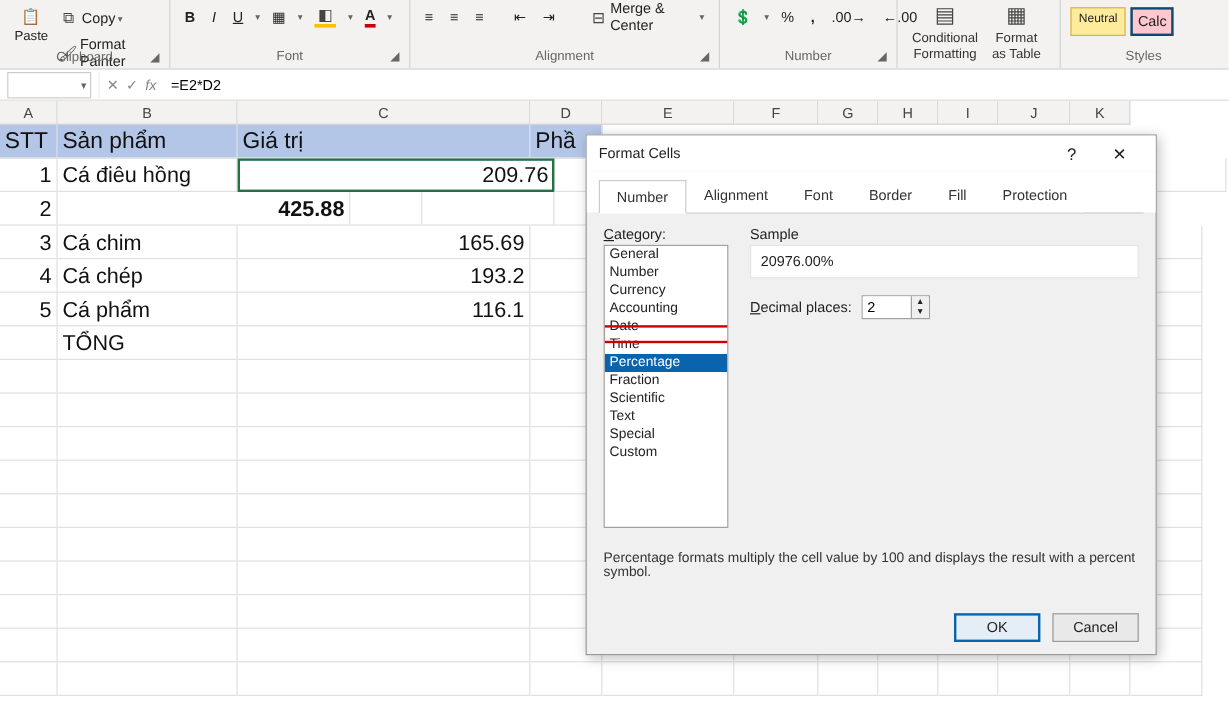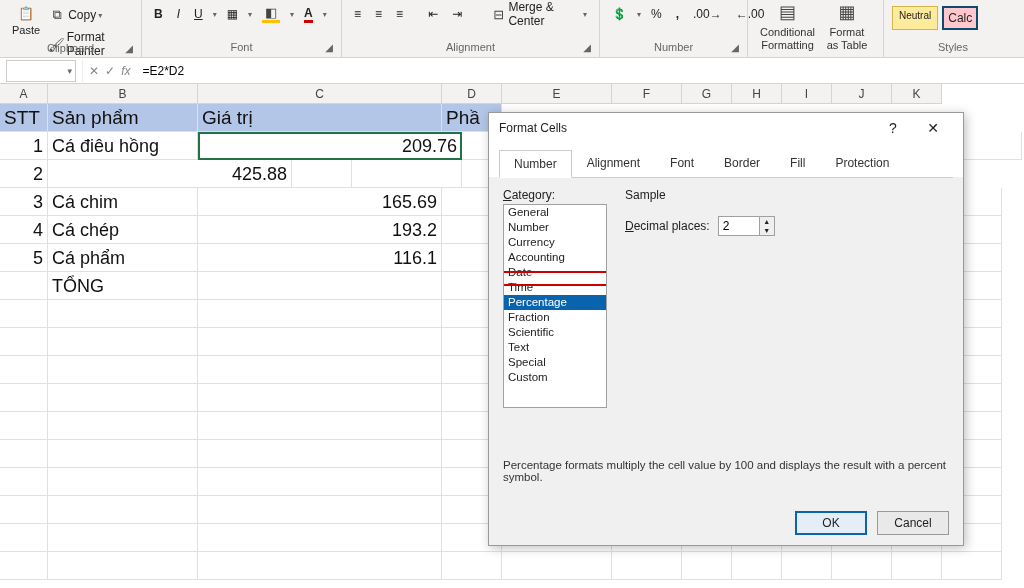--- a/index.html
+++ b/index.html
@@ -38,21 +38,21 @@
 
 .dialog{position:absolute;left:488px;top:112px;width:476px;height:434px;background:#f0f0f0;border:1px solid #999;box-shadow:2px 2px 10px rgba(0,0,0,.25)}
 .dtitle{height:30px;display:flex;align-items:center;padding:0 10px;font-size:12px;background:#fff}
 .dtitle .sp{flex:1}
 .dtitle .x{width:40px;text-align:center;font-size:14px}
 .dtabs{display:flex;background:#fff;padding:6px 10px 0;gap:0}
 .dtab{padding:6px 14px;font-size:12px;color:#333;border:1px solid transparent;background:#fff}
 .dtab.active{border:1px solid #ccc;border-bottom:1px solid #fff;position:relative;top:1px}
 .dtabbar{border-bottom:1px solid #ccc;margin:0 10px}
 .dbody{padding:10px 14px;display:flex;gap:18px}
-.catlist{width:104px;height:204px;border:1px solid #a0a0a0;background:#fff;font-size:11.5px;overflow:hidden;position:relative}
+.catlist{width:104px;height:236px;border:1px solid #a0a0a0;background:#fff;font-size:11.5px;overflow:hidden;position:relative}
 .catlist .red{position:absolute;left:-2px;top:66px;width:108px;height:15px;border:2px solid #c00}
 .catitem{padding:1px 4px;line-height:13px}
 .catitem.sel{background:#0a64ad;color:#fff}
 .rightpane{flex:1;font-size:12px}
 .samplebox{border:1px solid #e4e4e4;background:#fff;padding:6px 8px;margin-top:2px;height:28px;font-size:12px}
 .deciwrap{display:flex;align-items:center;gap:8px;margin-top:14px;font-size:12px}
 .spinner{display:flex;align-items:center;border:1px solid #a0a0a0;background:#fff}
 .spinner input{width:40px;border:none;padding:2px 4px;font-size:12px;outline:none}
 .spinner .btns{display:flex;flex-direction:column;border-left:1px solid #a0a0a0}
 .spinner .btns span{width:14px;height:9px;font-size:7px;text-align:center;line-height:9px;background:#efefef}
@@ -198,21 +198,21 @@
         <div class="cell" style="width: 70px;"></div>
         <div class="cell" style="width: 50px;"></div>
         <div class="cell" style="width: 50px;"></div>
         <div class="cell" style="width: 50px;"></div>
         <div class="cell" style="width: 60px;"></div>
         <div class="cell" style="width: 50px;"></div>
         <div class="cell" style="width: 60px;"></div>
       </div>
       <div class="row">
         <div class="cell rnum" style="width: 48px;">2</div>
-        <div class="cell cval" style="width: 244px;">425.88</div>
+        <div class="cell cval" style="width: 244px; font-weight: bold;">425.88</div>
         <div class="cell" style="width: 60px;"></div>
         <div class="cell" style="width: 110px;"></div>
         <div class="cell" style="width: 70px;"></div>
         <div class="cell" style="width: 50px;"></div>
         <div class="cell" style="width: 50px;"></div>
         <div class="cell" style="width: 50px;"></div>
         <div class="cell" style="width: 60px;"></div>
         <div class="cell" style="width: 50px;"></div>
         <div class="cell" style="width: 60px;"></div>
       </div>
@@ -445,20 +445,21 @@
           <div class="catitem sel">Percentage</div>
           <div class="catitem">Fraction</div>
           <div class="catitem">Scientific</div>
           <div class="catitem">Text</div>
           <div class="catitem">Special</div>
           <div class="catitem">Custom</div>
         </div>
     </div>
     <div class="rightpane">
       <div>Sample</div>
+      <div class="samplebox">20976.00%</div>
       <div class="deciwrap">
         <span><span class="ul">D</span>ecimal places:</span>
         <div class="spinner">
           <input value="2" style="">
           <div class="btns">
               <span>▲</span>
               <span>▼</span>
             </div>
         </div>
       </div>

